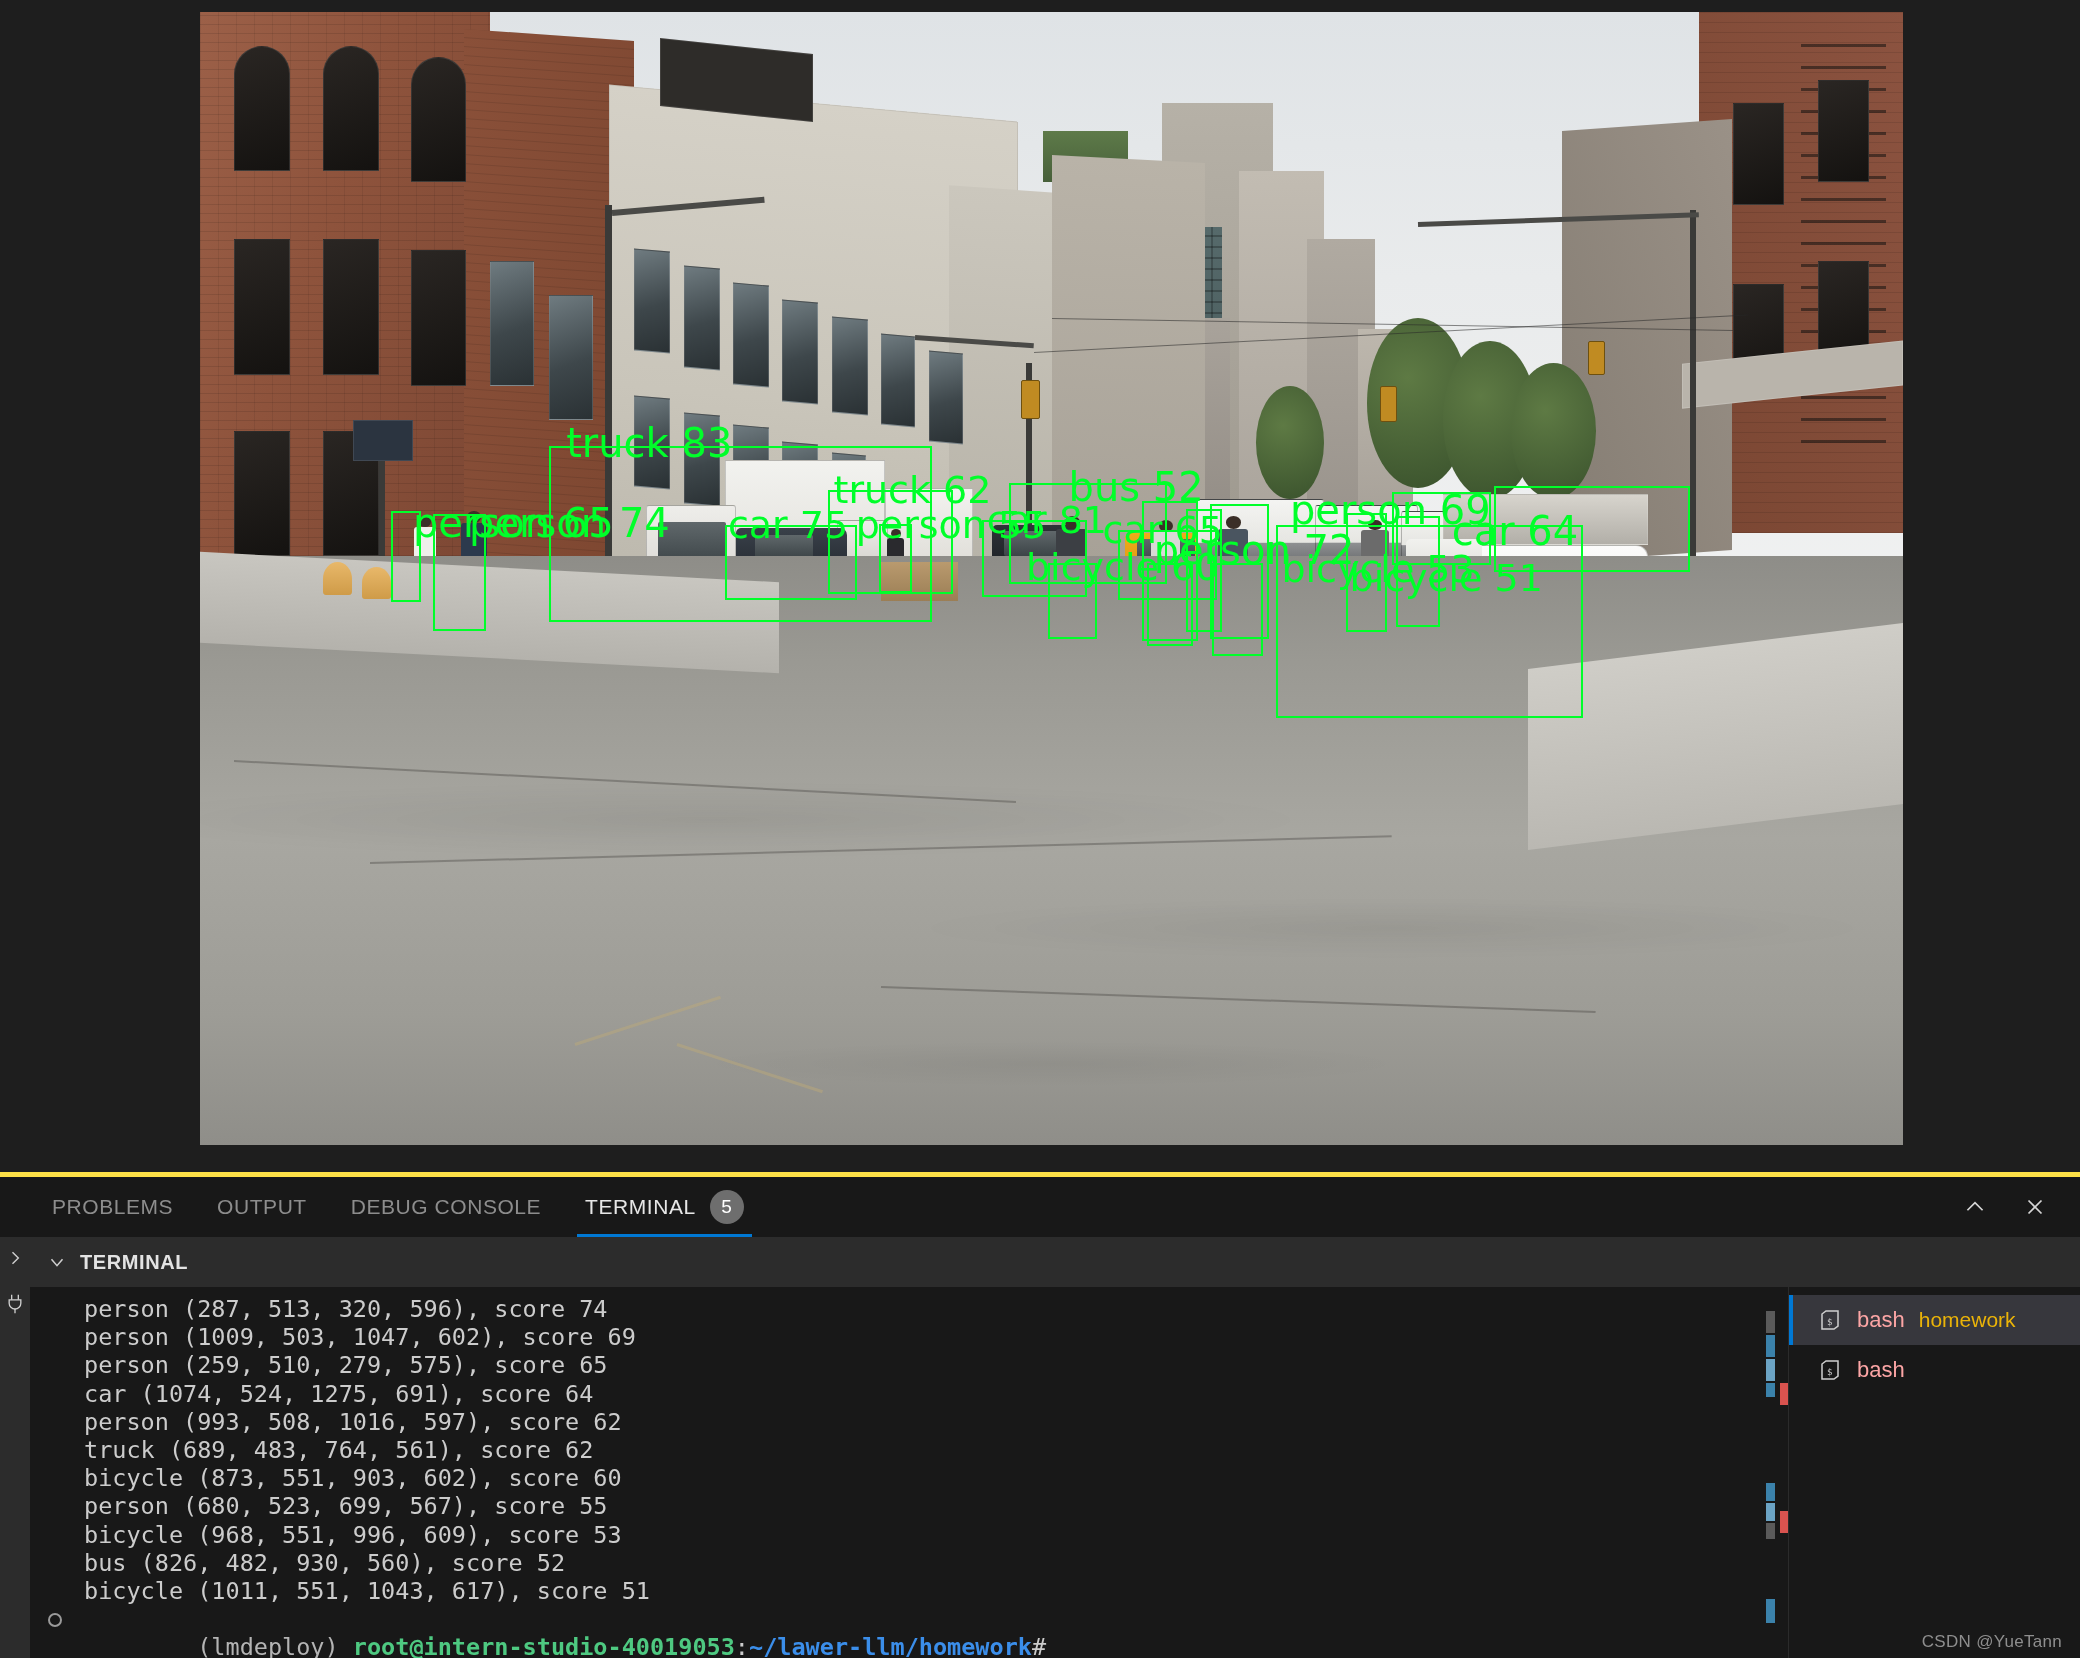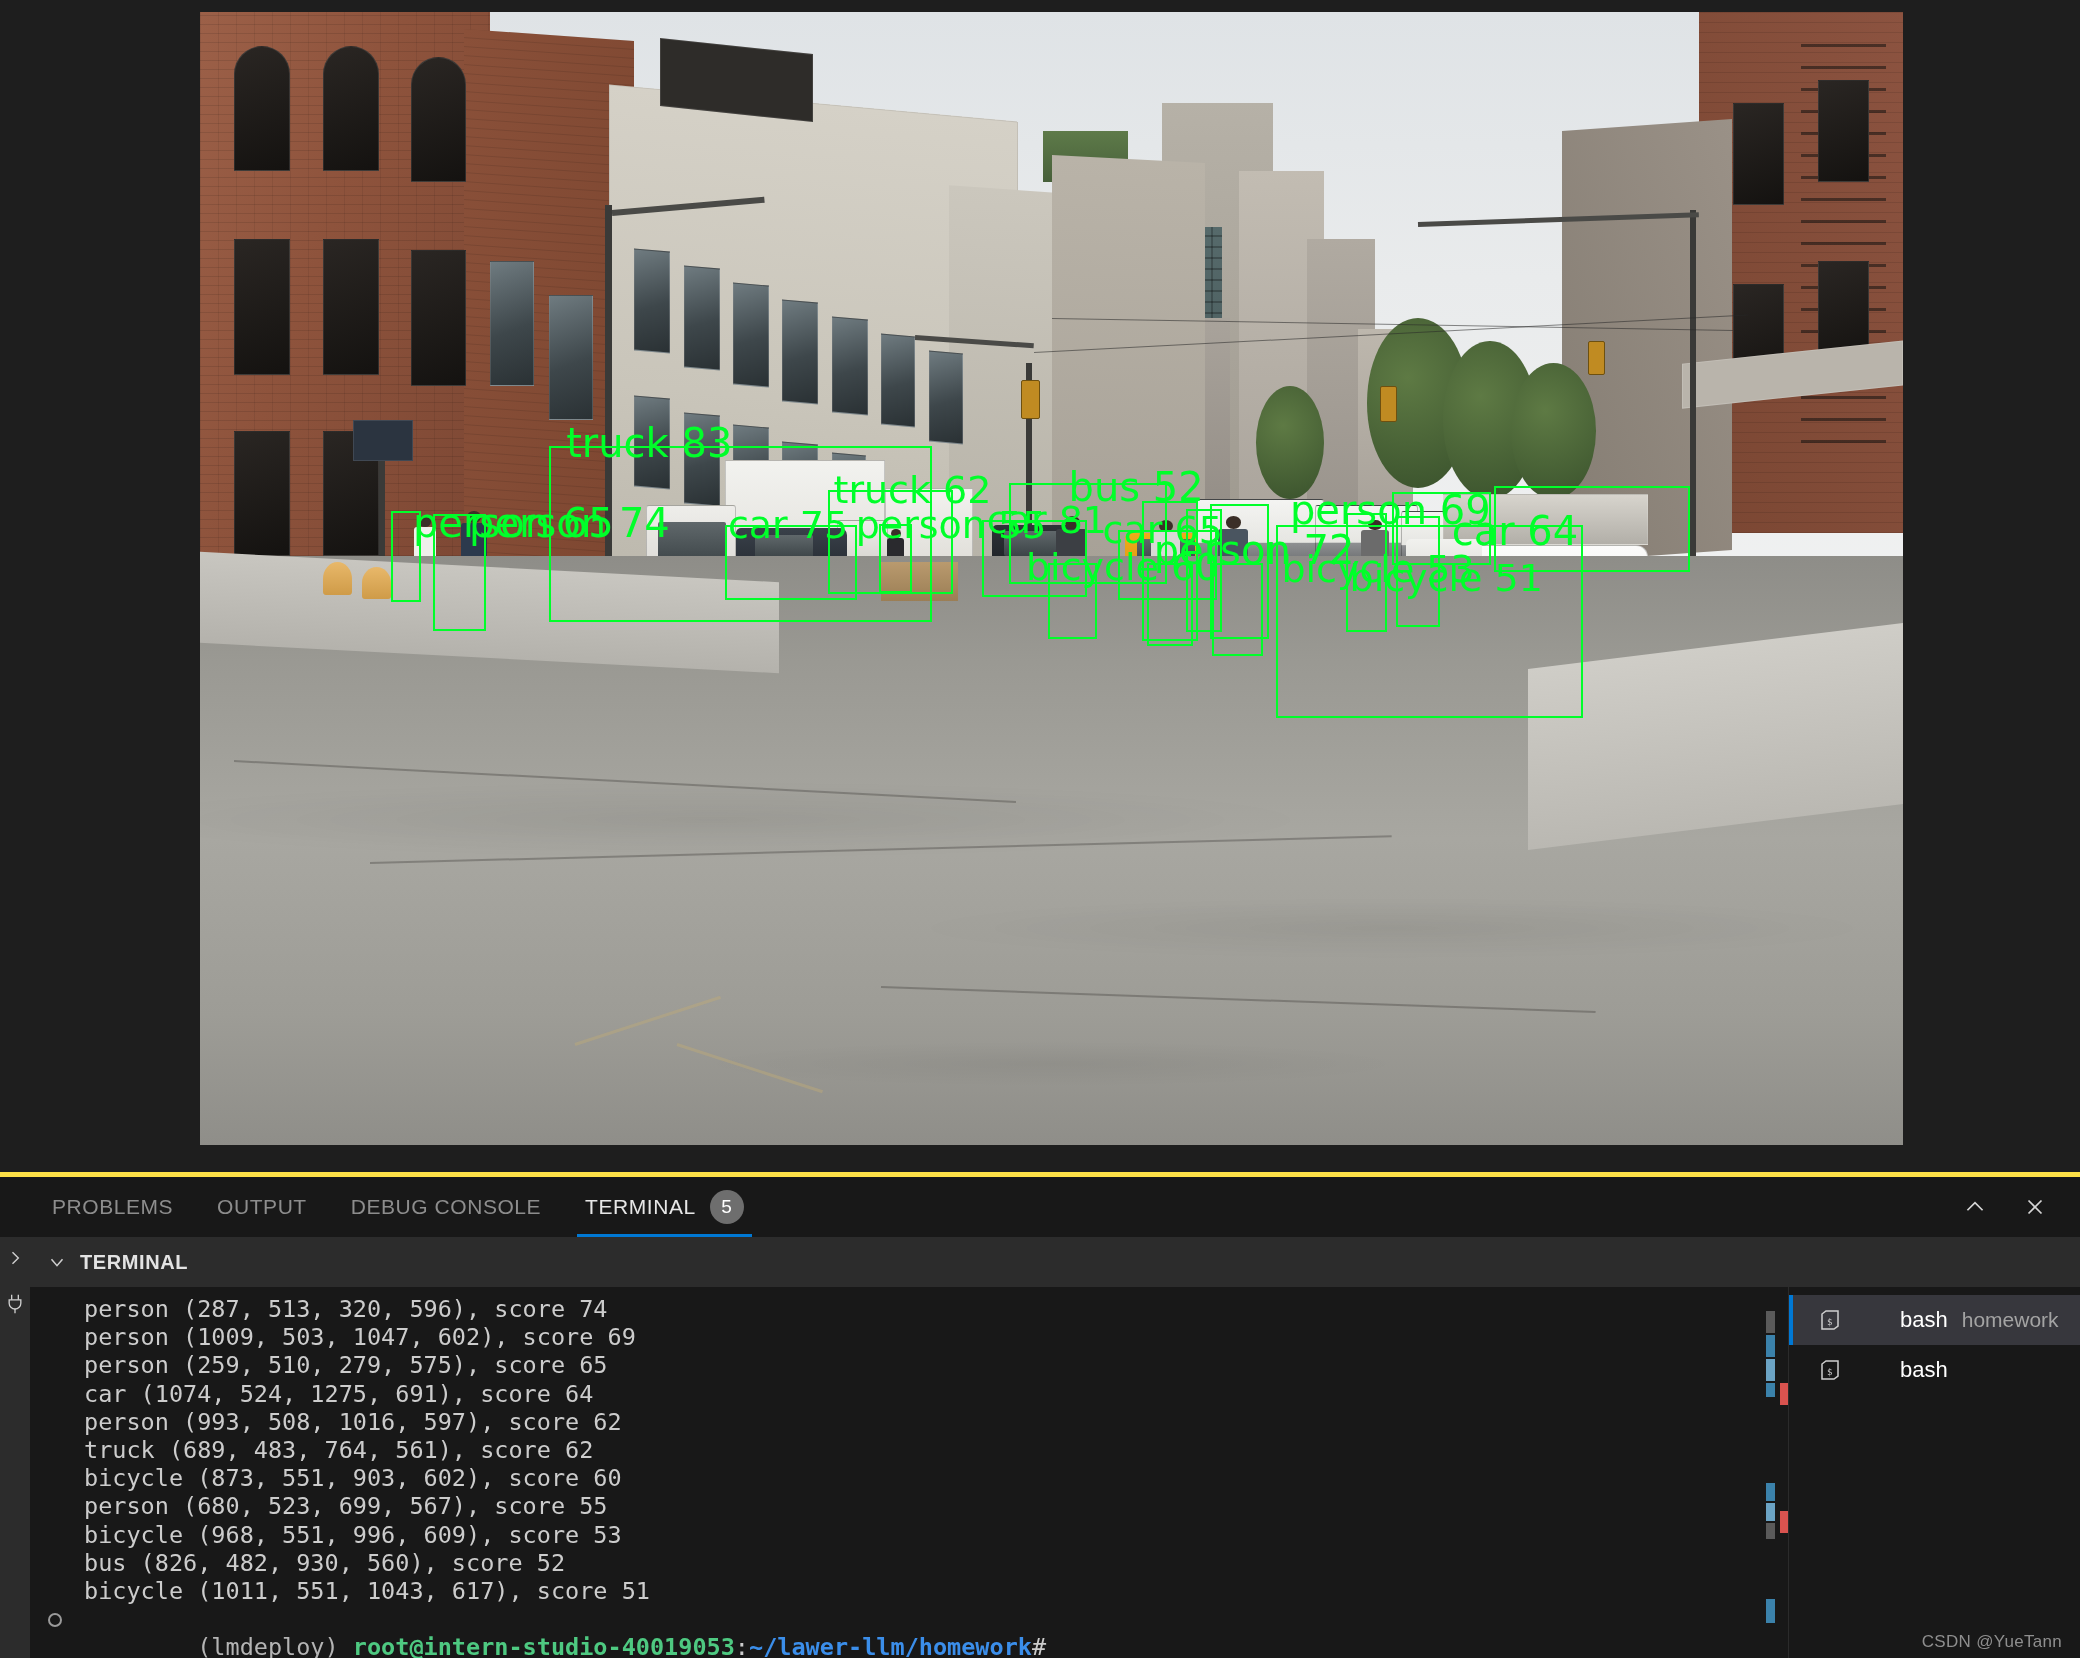--- a/index.html
+++ b/index.html
@@ -282,22 +282,22 @@
     padding-top:8px;
   }
   .tl-item {
     position:relative; height:50px; display:flex; align-items:center; gap:14px;
     padding-left:28px; color:#cfcfcf; font-size:22px; cursor:pointer;
   }
   .tl-item.active { background:#37373d; }
   .tl-item.active::before {
     content:""; position:absolute; left:0; top:0; bottom:0; width:4px; background:#0078d4;
   }
-  .tl-name { color:#ffffff;margin-left:43px; }
-  .tl-sub { color:#a3a3a3; font-size:21px; }
+  .tl-name { color:#fca5a5; }
+  .tl-sub { color:#eab308; font-size:21px; }
   .tl-icon { width:26px; height:26px; display:flex; align-items:center; justify-content:center; }
 
   
   #watermark {
     position:absolute; right:18px; bottom:6px;
     color:#8e8e8e; font-size:17px; letter-spacing:.3px;
   }
 </style>
 </head>
 <body>

